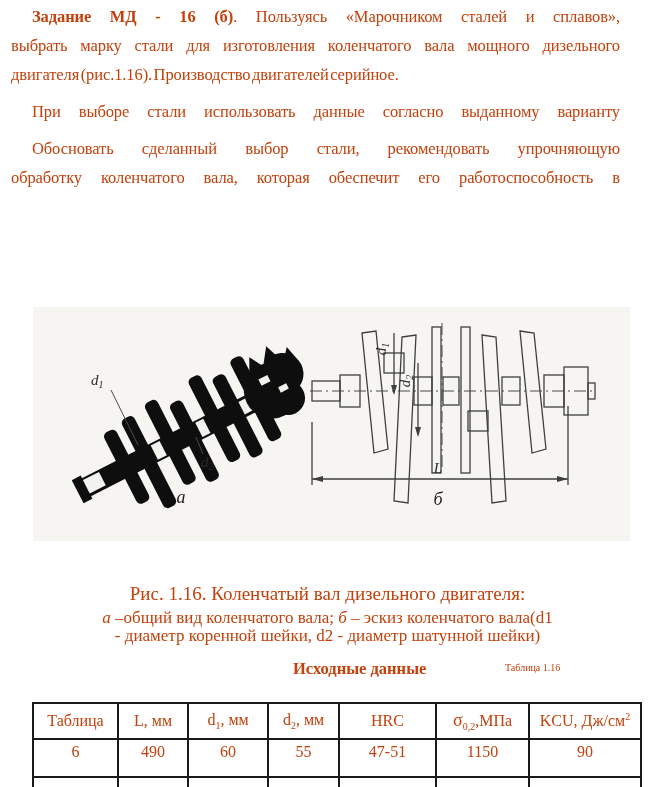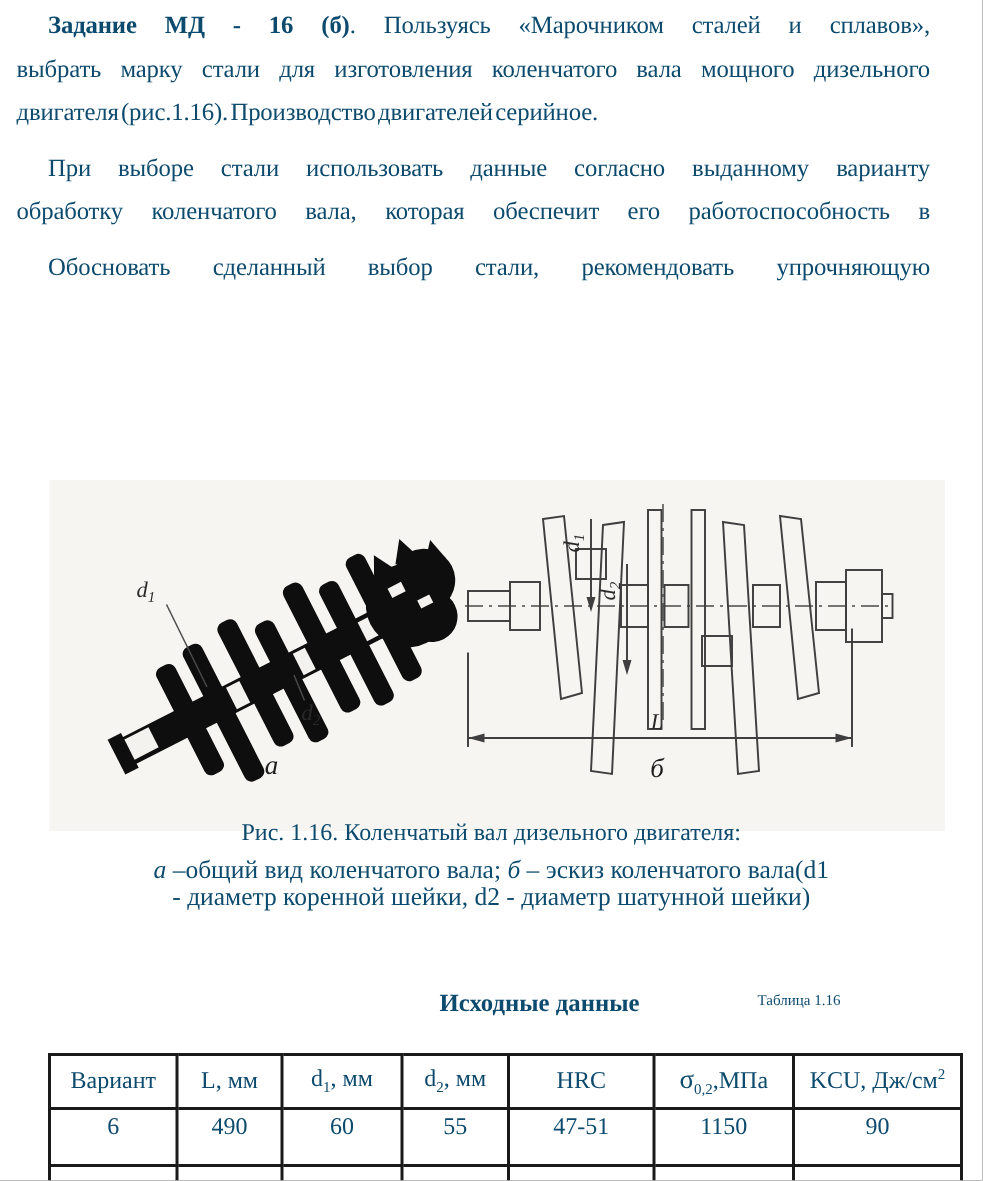--- a/index.html
+++ b/index.html
@@ -1,53 +1,53 @@
 <!DOCTYPE html>
 <html><head>
 <meta charset="utf-8">
 <style>
   html,body { margin:0; padding:0; background:#888; }
   .page {
     position:relative; width:655px; height:787px; margin:0 auto;
     background:#ffffff; overflow:hidden;
-    font-family:"Liberation Serif","DejaVu Serif",serif; color:#0c4a6e;
+    font-family:"Liberation Serif","DejaVu Serif",serif; color:#c2410c;
   }
 
   
   .text-block {
     position:absolute; left:11px; top:2px; width:609px;
     font-size:16.5px; line-height:29px; word-spacing:-2.5px; letter-spacing:-0.1px;
   }
   .jline { height:29px; overflow:hidden; text-align:justify; }
   .jline::after { content:""; display:inline-block; width:100%; height:0; }
   .jlast { height:29px; }
   .indent { text-indent:21px; }
   .pgap { margin-top:8px; }
   .lead-bold { font-weight:bold; }
 
   
   .figure {
-    position:absolute; left:33px; top:320px; width:597px; height:234px;
+    position:absolute; left:33px; top:307px; width:597px; height:234px;
     background:#f6f5f2;
   }
   .photo-svg { position:absolute; left:0; top:0; }
   .sketch-svg { position:absolute; left:277px; top:0; }
   .fig-label { font-family:"Liberation Serif","DejaVu Serif",serif; font-style:italic; font-size:15px; fill:#2a2a2a; }
   .fig-label-big { font-family:"Liberation Serif","DejaVu Serif",serif; font-style:italic; font-size:18px; fill:#1d1d1d; }
   .svgsub { font-size:10px; }
   .sk { stroke:#3f3f3f; stroke-width:1.3; fill:none; }
   .skf { fill:#3f3f3f; stroke:none; }
   .cl { stroke:#4a4a4a; stroke-width:1; fill:none; stroke-dasharray:12 4 2 4; }
   .ph { fill:#0e0e0e; stroke:none; }
   .phw { fill:#f3f2ee; stroke:none; }
   .leader { stroke:#4a4a4a; stroke-width:1; fill:none; }
 
   
   .caption { position:absolute; left:20px; top:546px; width:615px; text-align:center; }
-  .cap1 { font-size:16px; line-height:20px; }
+  .cap1 { font-size:19px; line-height:20px;margin-top:38px; }
   .cap2 { font-size:17px; line-height:18px; }
   .cap2-first { margin-top:5px; }
 
   
   .data-heading { position:absolute; left:293px; top:659px; font-size:16.5px; font-weight:bold; }
   .table-label  { position:absolute; left:505px; top:662px; font-size:10px; }
 
   
   .main-table {
     position:absolute; left:32px; top:702px;
@@ -69,22 +69,22 @@
 
 <div class="page">
 
   <div class="text-block">
     <div class="jline indent"><span class="lead-bold">Задание МД - 16 (б)</span><span>. Пользуясь «Марочником сталей и сплавов»,</span></div>
     <div class="jline">выбрать марку стали для изготовления коленчатого вала мощного дизельного</div>
     <div class="jlast">двигателя (рис.1.16). Производство двигателей серийное.</div>
 
     <div class="jline indent pgap">При выборе стали использовать данные согласно выданному варианту</div>
 
+    <div class="jline indent pgap">Обосновать сделанный выбор стали, рекомендовать упрочняющую</div>
     <div class="jline">обработку коленчатого вала, которая обеспечит его работоспособность в</div>
-    <div class="jline indent pgap">Обосновать сделанный выбор стали, рекомендовать упрочняющую</div>
   </div>
 
   <div class="figure">
 
     <svg class="photo-svg" width="277" height="233" viewBox="0 0 277 233">
       <g transform="translate(50,182) rotate(-27)">
         <rect class="ph" x="-6" y="-13" width="10" height="26"></rect>
         <rect class="ph" x="0" y="-10" width="240" height="20"></rect>
         <rect class="phw" x="4" y="-8" width="18" height="15"></rect>
         <rect class="ph" x="42" y="-40" width="14" height="80" rx="5"></rect>
@@ -174,21 +174,21 @@
       <col style="width:85px">
         <col style="width:70px">
         <col style="width:80px">
       <col style="width:71px">
         <col style="width:97px">
         <col style="width:93px">
       <col style="width:112px">
     </colgroup>
     <tbody>
         <tr>
-      <th><span>Вариант</span></th>
+      <th><span>Таблица</span></th>
       <th><span>L, мм</span></th>
       <th><span>d</span><sub>1</sub><span>, мм</span></th>
       <th><span>d</span><sub>2</sub><span>, мм</span></th>
       <th><span>HRC</span></th>
       <th><span class="sigma">σ</span><sub>0,2</sub><span>,МПа</span></th>
       <th><span>KCU, Дж/см</span><sup>2</sup></th>
     </tr>
     <tr>
       <td class="dcell">6</td>
       <td class="dcell">490</td>

